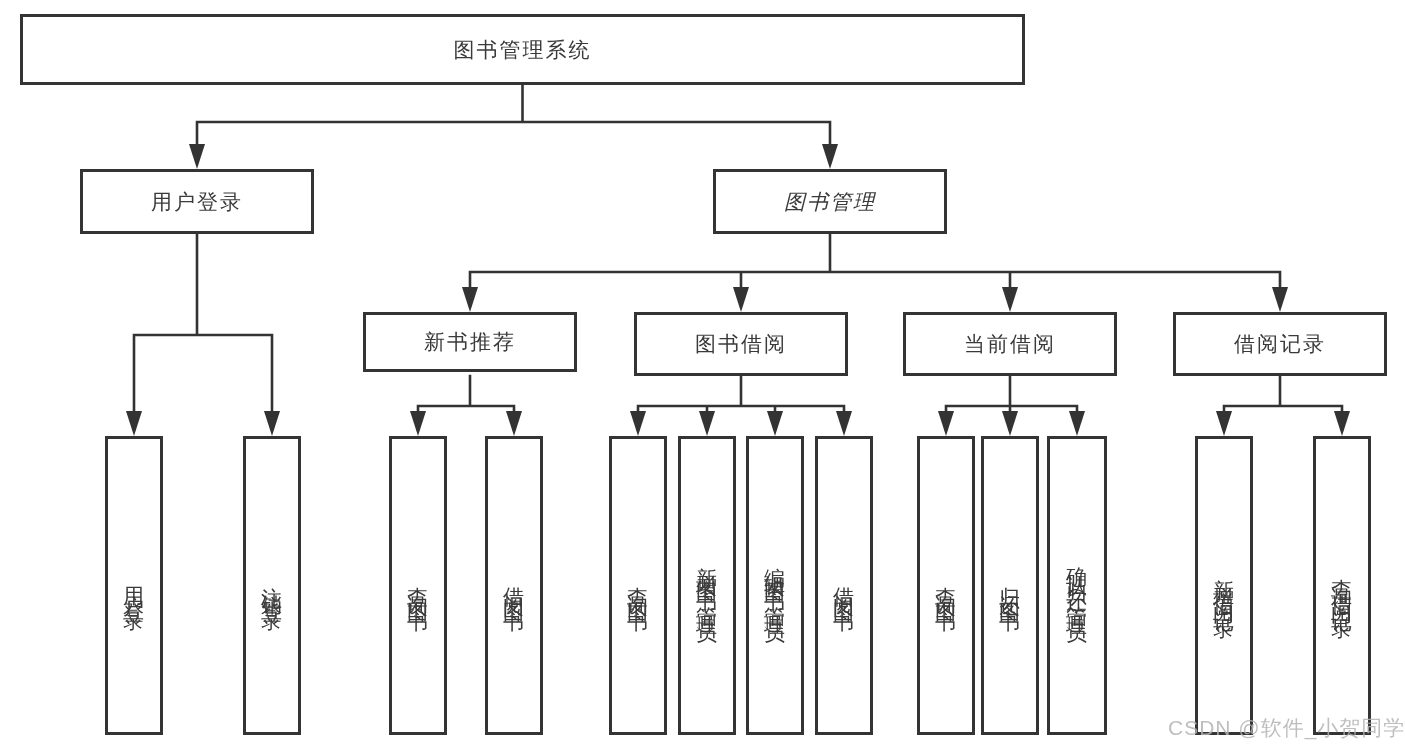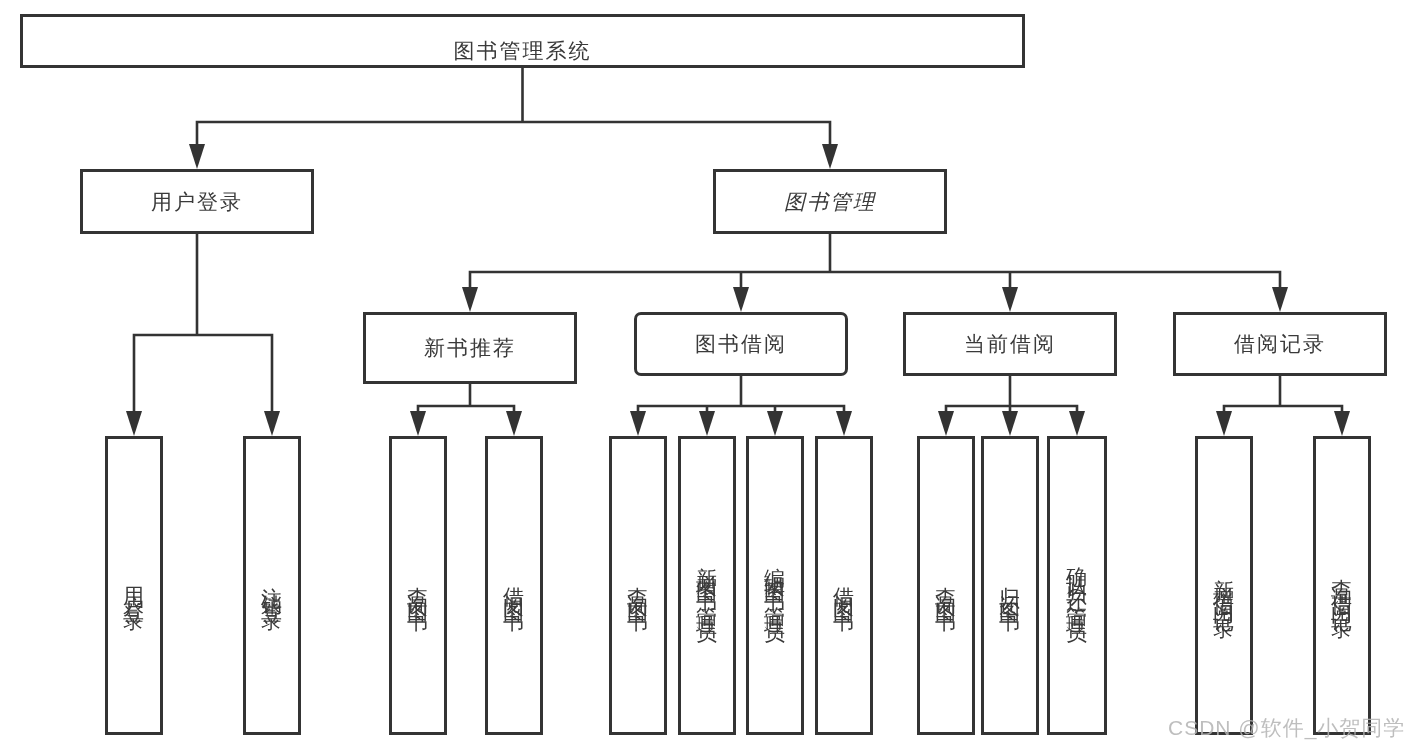--- a/index.html
+++ b/index.html
@@ -93,35 +93,35 @@
       <polygon points="1002,411 1018,411 1010,436"></polygon>
       <polygon points="1069,411 1085,411 1077,436"></polygon>
     </g>
     <g>
       <path d="M1280 376 V406 M1224 406 H1342 M1224 406 V411 M1342 406 V411"></path>
       <polygon points="1216,411 1232,411 1224,436"></polygon>
       <polygon points="1334,411 1350,411 1342,436"></polygon>
     </g>
   </svg>
 
-  <div class="node hnode" style="left:20px; top:14px; width:1005px; height:54px;align-items:flex-end;">
+  <div class="node hnode" style="left:20px; top:14px; width:1005px; height:71px;">
     <span>图书管理系统</span>
   </div>
 
   <div class="node hnode" style="left:80px; top:169px; width:234px; height:65px;">
     <span>用户登录</span>
   </div>
   <div class="node hnode" style="left:713px; top:169px; width:234px; height:65px;font-style:italic;">
     <span>图书管理</span>
   </div>
 
-  <div class="node hnode" style="left:363px; top:312px; width:214px; height:72px;">
+  <div class="node hnode" style="left:363px; top:312px; width:214px; height:60px;">
     <span>新书推荐</span>
   </div>
-  <div class="node hnode" style="left:634px; top:312px; width:214px; height:64px;border-radius:7px;">
+  <div class="node hnode" style="left:634px; top:312px; width:214px; height:64px;">
     <span>图书借阅</span>
   </div>
   <div class="node hnode" style="left:903px; top:312px; width:214px; height:64px;justify-content:center;">
     <span>当前借阅</span>
   </div>
   <div class="node hnode" style="left:1173px; top:312px; width:214px; height:64px;">
     <span>借阅记录</span>
   </div>
 
   <div class="node vnode" style="left:105px; top:436px; width:58px; height:299px;">

